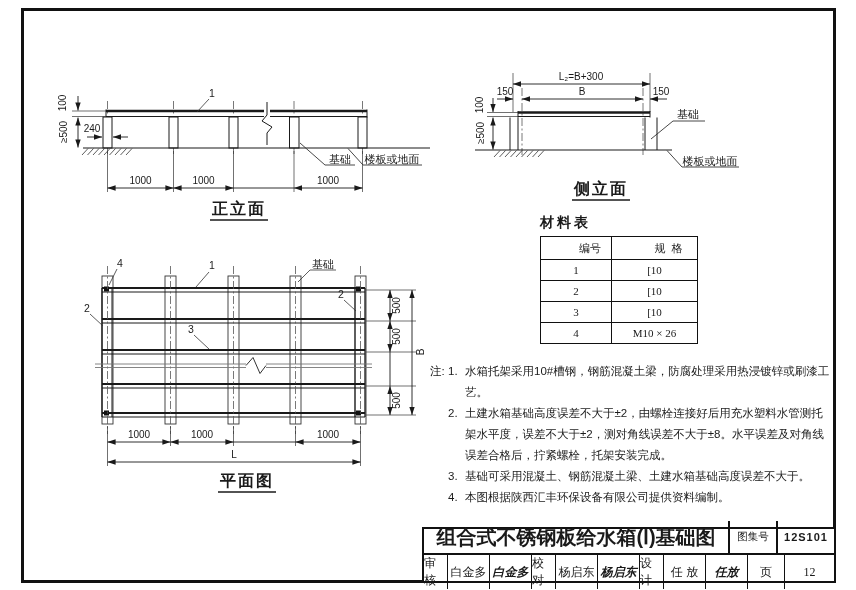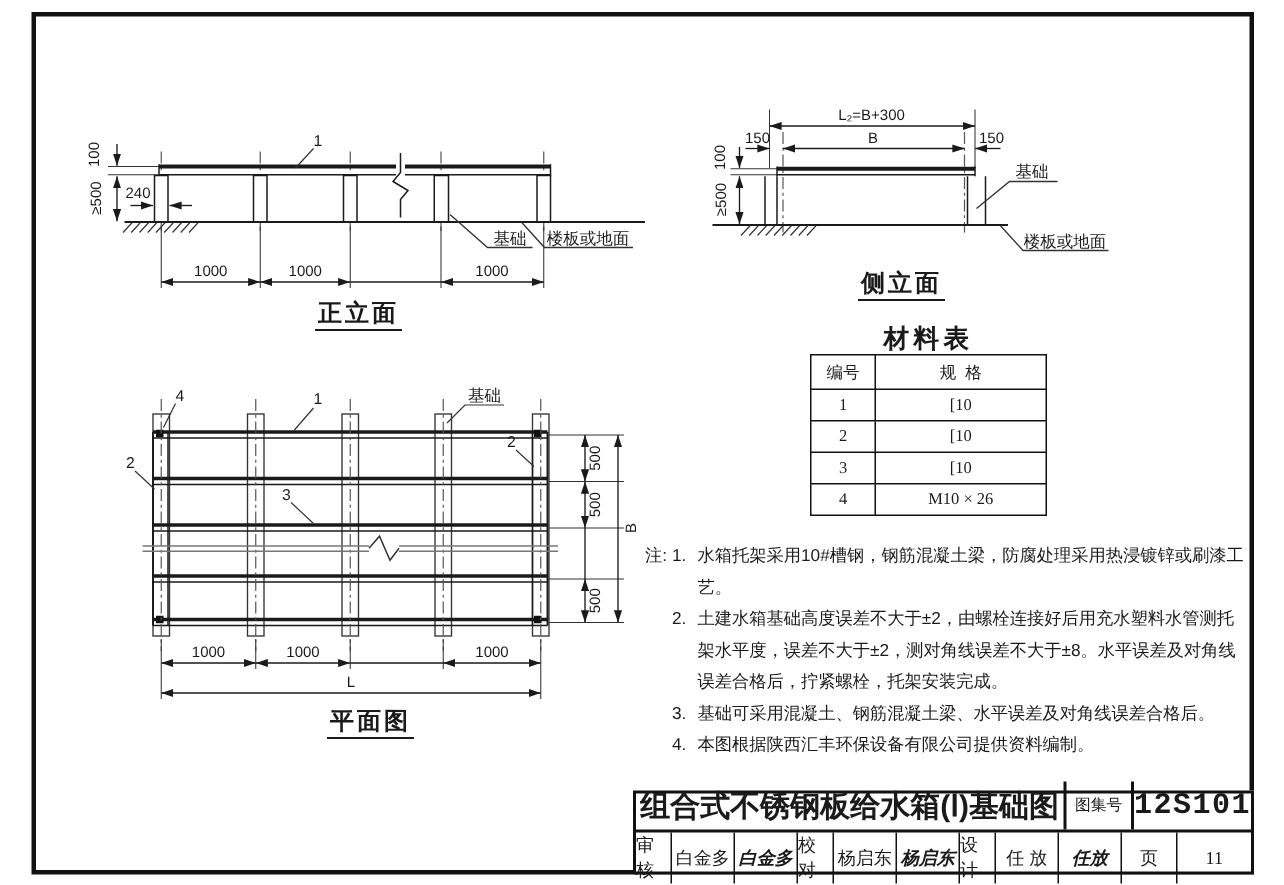--- a/index.html
+++ b/index.html
@@ -13,32 +13,32 @@
     border:3px solid #111;
   }
   svg{position:absolute;overflow:visible;}
   svg text{fill:#1a1a1a;font-family:"Liberation Sans", sans-serif;}
   .dim-t{font-size:10px;}
   .lbl-t{font-size:11px;}
   .title-t{font-size:16px;font-weight:bold;letter-spacing:2px;}
   .callout-t{font-size:10.5px;}
   
   .mat-title{
-    position:absolute;left:540px;top:214px;width:158px;text-align:center;
-    font-size:17px;font-weight:bold;letter-spacing:3px;
+    position:absolute;left:540px;top:214px;width:158px;
+    font-size:14px;font-weight:bold;letter-spacing:3px;
   }
   table.mat{
     position:absolute;left:540px;top:236px;width:158px;
     border-collapse:collapse;table-layout:fixed;
   }
   table.mat th, table.mat td{
     border:1.2px solid #111;text-align:center;padding:0;
     font-weight:normal;color:#1a1a1a;
   }
-  table.mat th{height:22px;font-size:11px;}
+  table.mat th{height:22px;font-size:11px;padding-left:28px;}
   table.mat td{height:20px;font-size:11px;font-family:"Liberation Serif", serif;}
   table.mat .c-no{width:42px;}
   .spec-h{white-space:pre;margin-top:16px;}
   
   .notes{
     position:absolute;left:430px;top:361px;width:400px;
     font-size:11.5px;line-height:21px;display:flex;
   }
   .notes-label{flex:0 0 18px;}
   .notes-items{flex:1;}
@@ -49,21 +49,21 @@
   .tblock{
     position:absolute;left:422px;top:527px;width:414px;height:56px;
     border:2px solid #111;box-sizing:border-box;background:#fff;
     display:flex;flex-direction:column;justify-content:center;
   }
   .tb-row1{flex:0 0 32px;display:flex;border-bottom:2px solid #111;}
   .tb-row2{flex:1;display:flex;}
   .tb-cell{display:flex;align-items:center;justify-content:center;box-sizing:border-box;}
   .tb-title{width:306px;border-right:2px solid #111;font-size:20px;font-weight:bold;white-space:nowrap;}
   .tb-atlas-label{width:48px;border-right:2px solid #111;font-size:10.5px;}
-  .tb-atlas-no{flex:1;font-size:20px;font-weight:bold;font-family:Liberation Mono, monospace;letter-spacing:1px;}
+  .tb-atlas-no{flex:1;font-size:11px;font-weight:bold;font-family:Liberation Sans, sans-serif;letter-spacing:1px;}
   .tb-row2 .tb-cell{border-right:1.5px solid #111;font-size:12px;}
   .tb-row2 .tb-cell:last-child{border-right:none;}
   .w-lab{flex:0 0 24px;}
   .w-name{flex:0 0 42px;font-size:11px;}
   .w-sig{flex:0 0 42px;font-size:12px;font-style:italic;font-weight:bold;white-space:nowrap;}
   .w-page{flex:0 0 37px;}
   .w-pageno{flex:1;font-size:14px;font-family:"Liberation Serif", serif;}
   .nam{white-space:pre;}
 </style>
 </head>
@@ -338,21 +338,21 @@
       <div class="note">
         <span class="nnum">1.</span>
         <span class="ntext">水箱托架采用10#槽钢，钢筋混凝土梁，防腐处理采用热浸镀锌或刷漆工艺。</span>
       </div>
       <div class="note">
         <span class="nnum">2.</span>
         <span class="ntext">土建水箱基础高度误差不大于±2，由螺栓连接好后用充水塑料水管测托架水平度，误差不大于±2，测对角线误差不大于±8。水平误差及对角线误差合格后，拧紧螺栓，托架安装完成。</span>
       </div>
       <div class="note">
         <span class="nnum">3.</span>
-        <span class="ntext">基础可采用混凝土、钢筋混凝土梁、水平误差及对角线误差合格后。</span>
+        <span class="ntext">基础可采用混凝土、钢筋混凝土梁、土建水箱基础高度误差不大于。</span>
       </div>
       <div class="note">
         <span class="nnum">4.</span>
         <span class="ntext">本图根据陕西汇丰环保设备有限公司提供资料编制。</span>
       </div>
     </div>
   </div>
 
   <div class="tblock">
     <div class="tb-row1">
@@ -364,16 +364,16 @@
       <div class="tb-cell w-lab">审核</div>
       <div class="tb-cell w-name">白金多</div>
       <div class="tb-cell w-sig">白金多</div>
       <div class="tb-cell w-lab">校对</div>
       <div class="tb-cell w-name">杨启东</div>
       <div class="tb-cell w-sig">杨启东</div>
       <div class="tb-cell w-lab">设计</div>
       <div class="tb-cell w-name nam">任 放</div>
       <div class="tb-cell w-sig">任放</div>
       <div class="tb-cell w-page">页</div>
-      <div class="tb-cell w-pageno">11</div>
+      <div class="tb-cell w-pageno">12</div>
     </div>
   </div>
 </div>
 
 </body></html>

